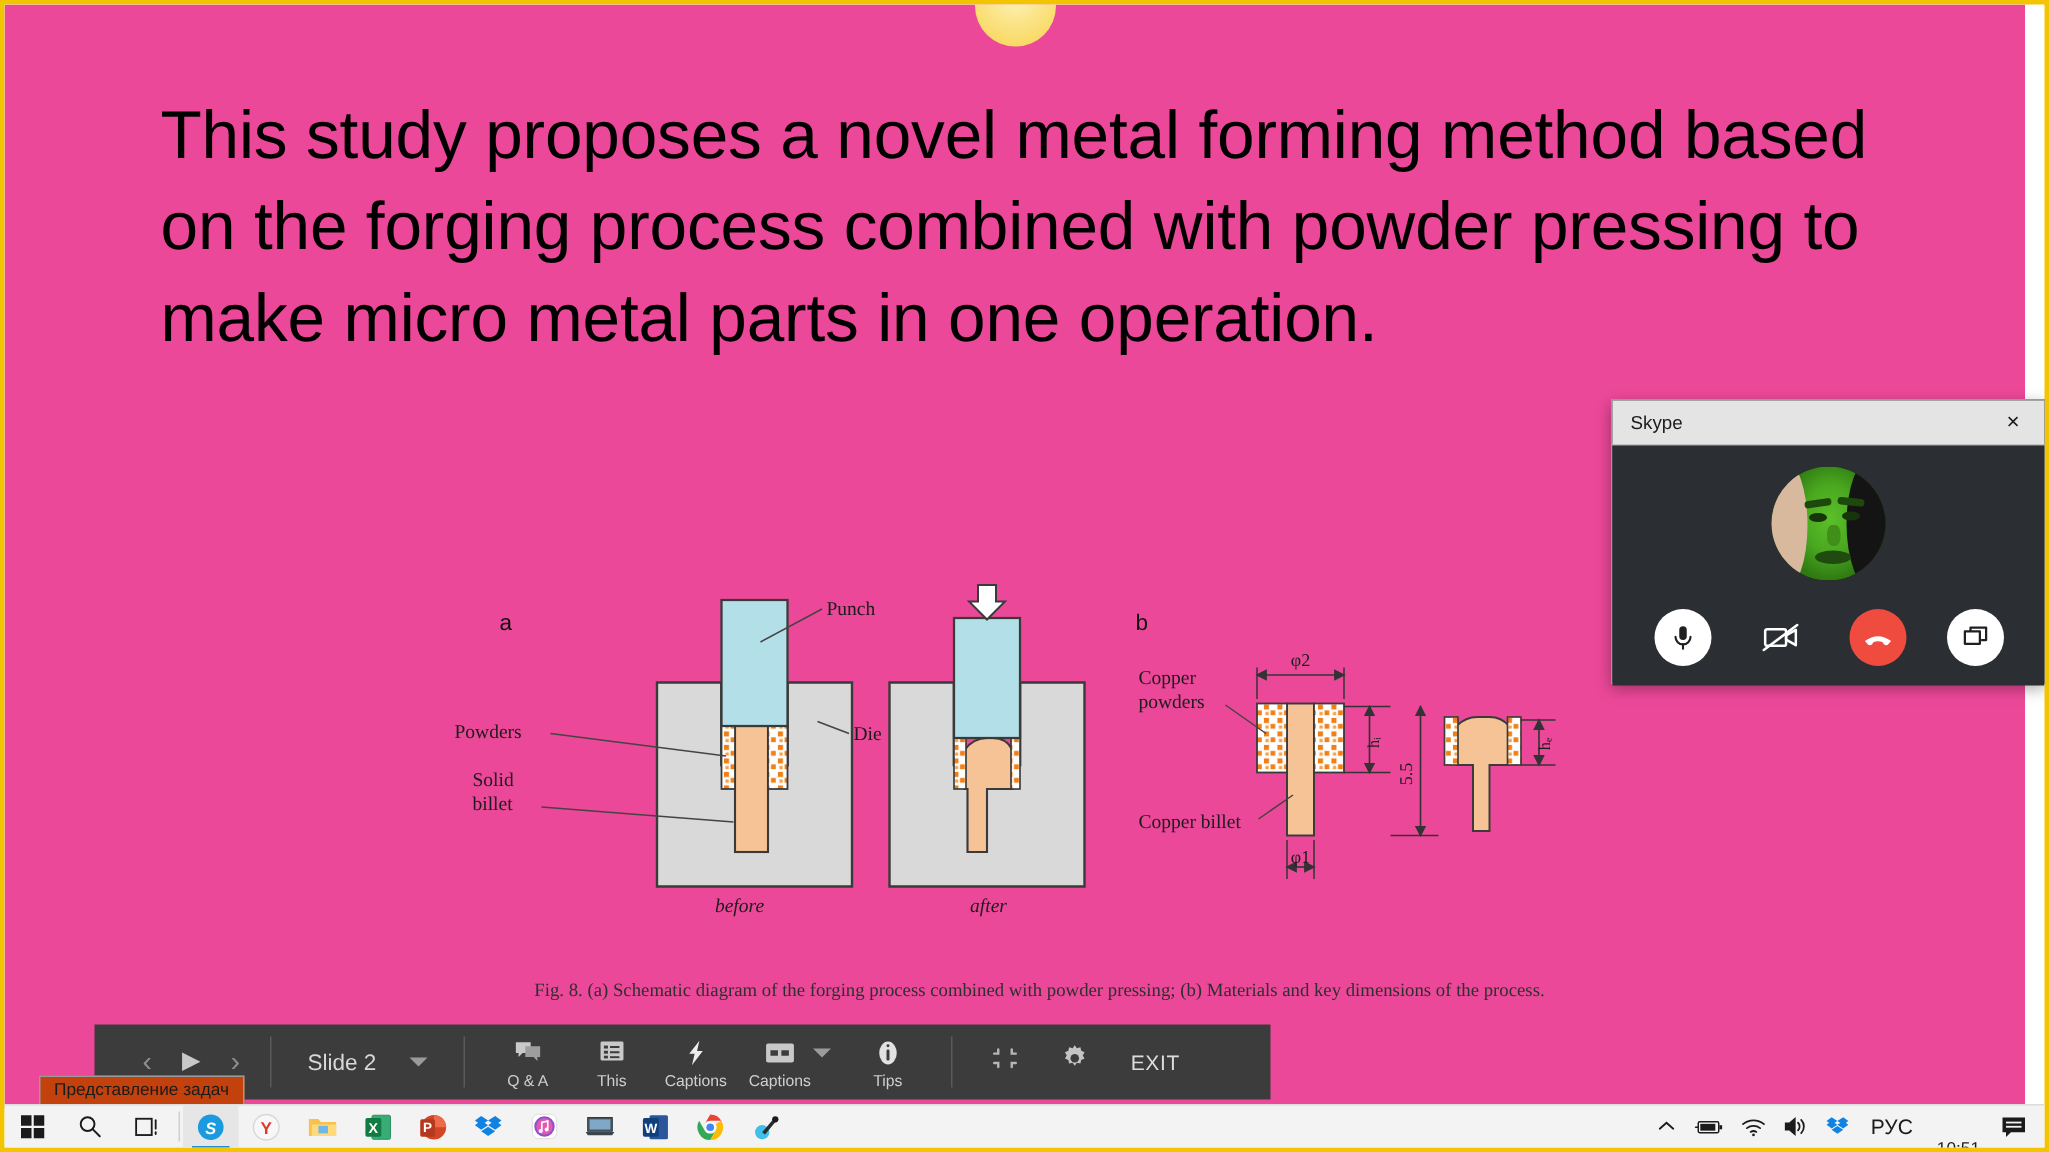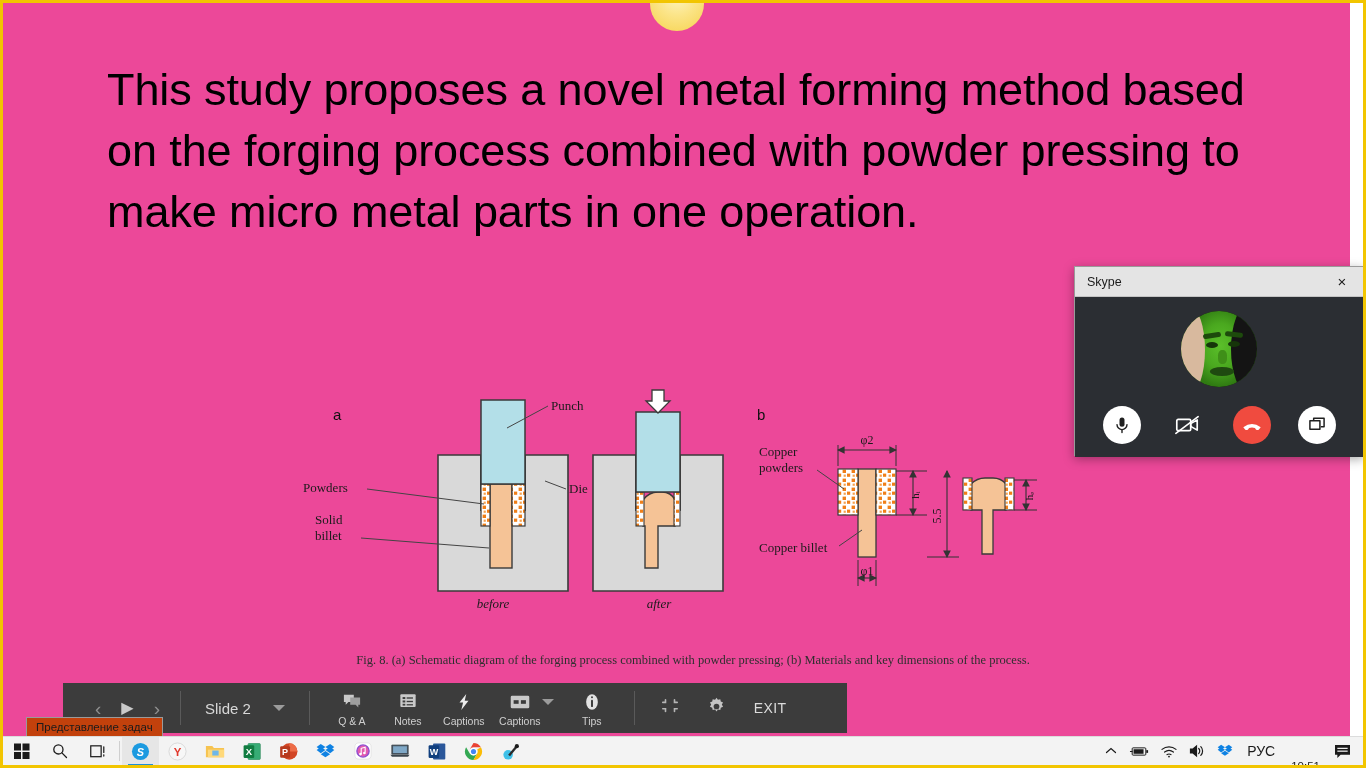--- a/index.html
+++ b/index.html
@@ -348,21 +348,21 @@
           <svg width="18" height="18" viewBox="0 0 20 20" fill="none">
             <rect x="1.5" y="1.5" width="17" height="14" rx="1" fill="#c9c9c9"></rect>
             <rect x="4" y="4.5" width="3" height="2.2" fill="#3c3c3c"></rect>
             <rect x="8.5" y="4.8" width="7" height="1.5" fill="#3c3c3c"></rect>
             <rect x="4" y="8.3" width="3" height="2.2" fill="#3c3c3c"></rect>
             <rect x="8.5" y="8.7" width="7" height="1.5" fill="#3c3c3c"></rect>
             <rect x="4" y="12" width="3" height="2" fill="#3c3c3c"></rect>
             <rect x="8.5" y="12.4" width="7" height="1.4" fill="#3c3c3c"></rect>
           </svg>
         </span>
-        <span class="tl">Notes</span>
+        <span class="tl">This</span>
       </div>
 
       <div class="tool">
         <span class="ic">
           <svg width="18" height="18" viewBox="0 0 20 20">
             <path d="M12.5 1 L5 10.5 h4 L7 19 L15 8.5 h-4.2 z" fill="#ededed"></path>
           </svg>
         </span>
         <span class="tl">Captions</span>
       </div>

